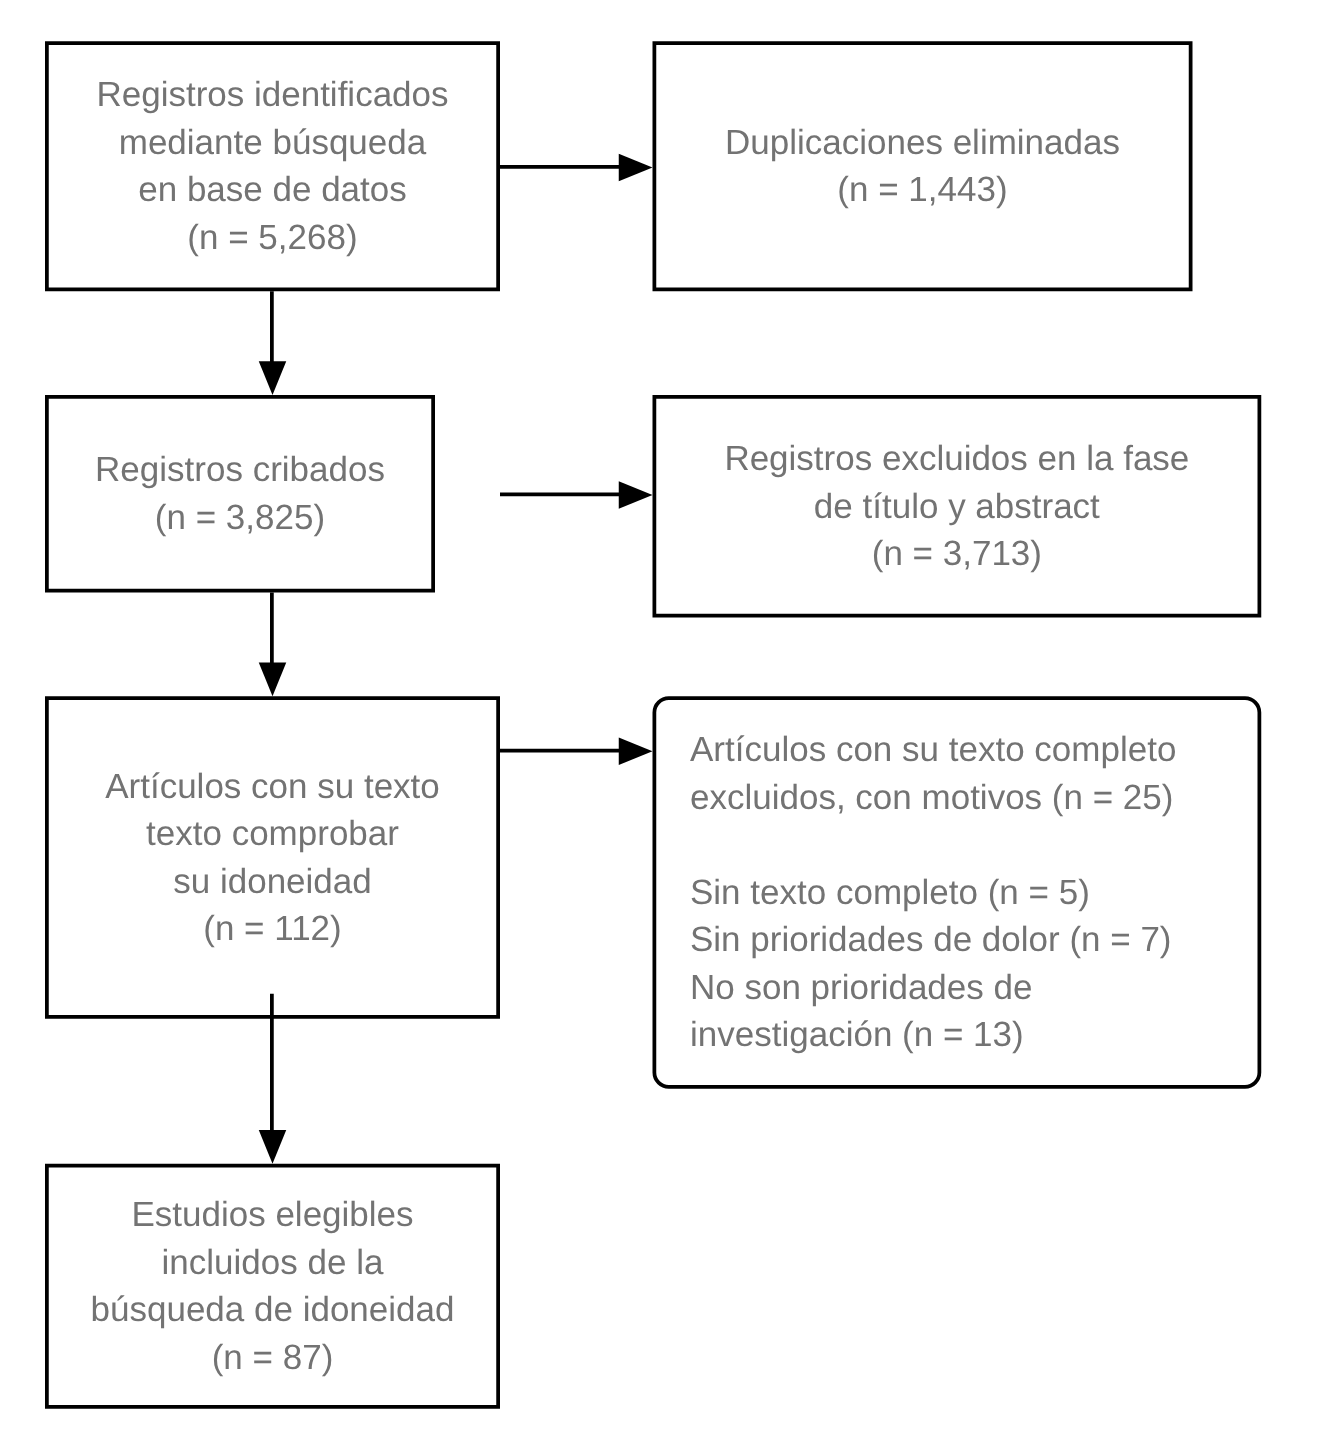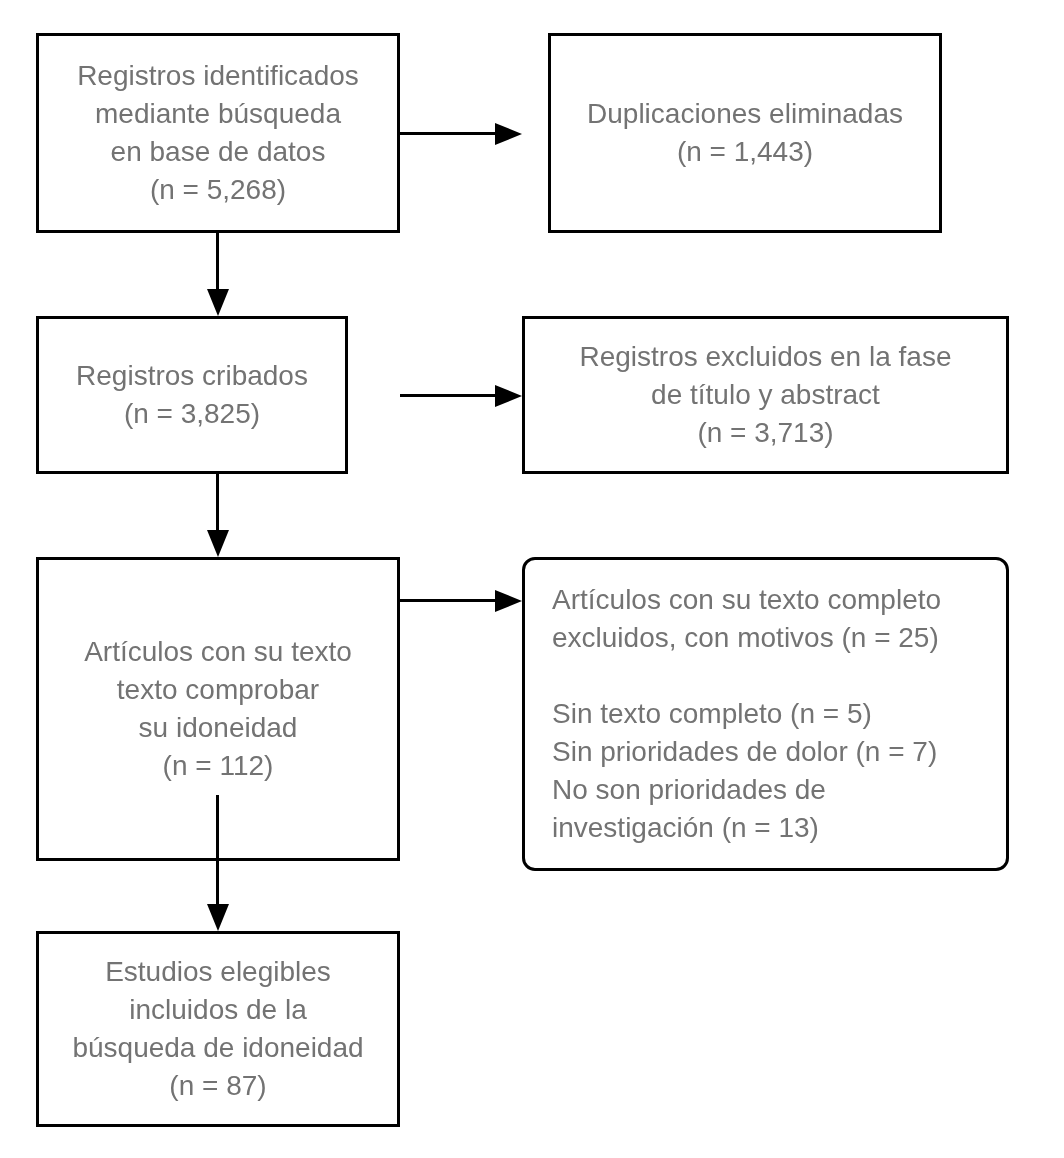--- a/index.html
+++ b/index.html
@@ -27,24 +27,24 @@
     flex-direction: column;
     justify-content: center;
   }
   .node.center { align-items: center; text-align: center; }
   .node.leftal  { align-items: flex-start; text-align: left; padding-left: 27px; padding-right: 14px; }
   .node .line { white-space: pre; display: block; }
   .node .spacer { display: block; height: 38px; }
 
   
   #box-identified   { left: 36px;  top: 33px;  width: 364px; height: 200px; }
-  #box-duplicates   { left: 548px; top: 33px;  width: 394px; height: 200px; }
+  #box-duplicates   { left: 522px; top: 33px;  width: 432px; height: 200px; }
   #box-screened     { left: 36px;  top: 316px; width: 312px; height: 158px; }
-  #box-excluded-ta  { left: 522px; top: 316px; width: 487px; height: 158px; }
-  #box-fulltext     { left: 36px;  top: 557px; width: 364px; height: 304px; }
+  #box-excluded-ta  { left: 522px; top: 316px; width: 487px; height: 178px; }
+  #box-fulltext     { left: 36px;  top: 557px; width: 364px; height: 258px; }
   #box-excluded-fr  { left: 522px; top: 557px; width: 487px; height: 314px; border-radius: 13px; }
   #box-included     { left: 36px;  top: 931px; width: 364px; height: 196px; }
 
   
   .conn { position: absolute; }
   .conn .stem-v {
     position: absolute;
     width: 3px;
     background: #000000;
     left: 0;

